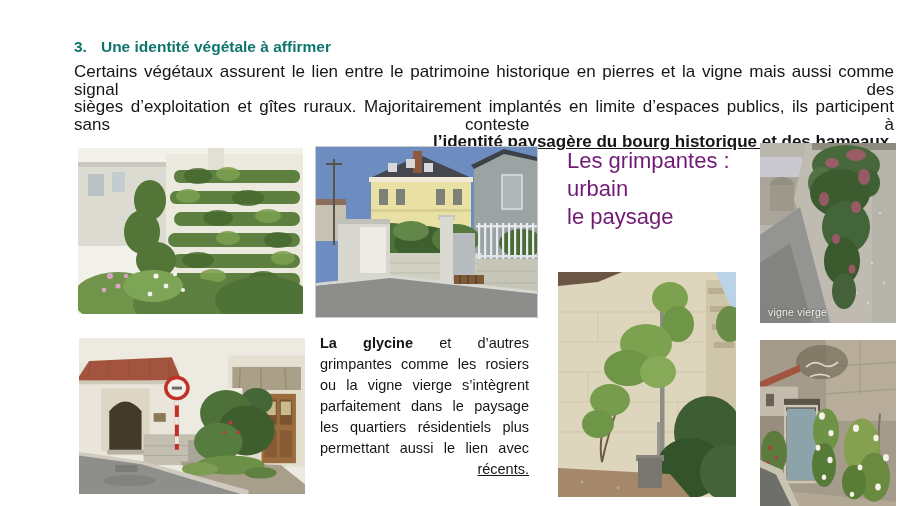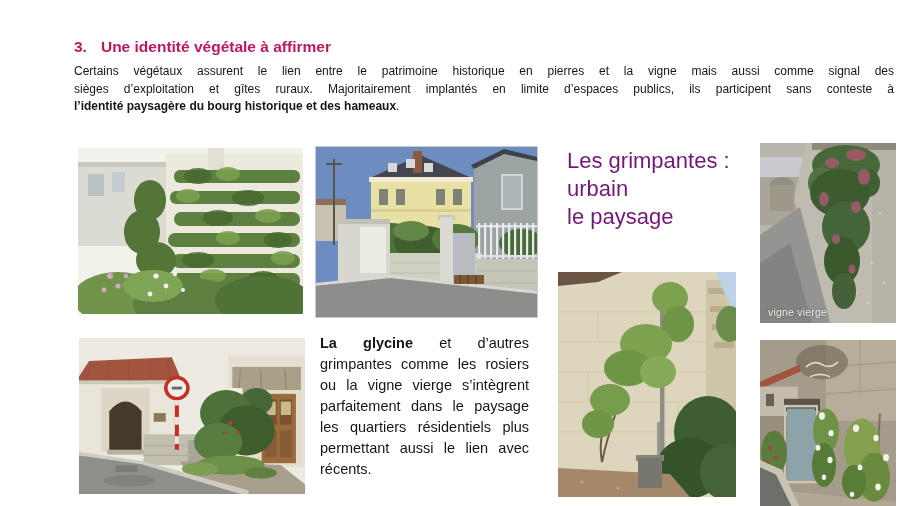--- a/index.html
+++ b/index.html
@@ -1,24 +1,24 @@
 <!DOCTYPE html>
 <html><head>
 <meta charset="utf-8">
 <style>
   html,body{margin:0;padding:0;background:#ffffff;}
   #page{position:relative;width:900px;height:506px;background:#ffffff;overflow:hidden;
         font-family:"Liberation Sans","DejaVu Sans",sans-serif;color:#111111;}
   
-  #heading{position:absolute;left:74px;top:38px;font-size:15.5px;font-weight:bold;color:#be185d;}
+  #heading{position:absolute;left:74px;top:38px;font-size:15.5px;font-weight:bold;color:#0f766e;}
   #heading .num{display:inline-block;margin-right:14px;}
   
-  #intro{position:absolute;left:74px;top:63px;width:820px;font-size:12px;line-height:17.6px;color:#161616;}
+  #intro{position:absolute;left:74px;top:63px;width:820px;font-size:17px;line-height:17.6px;color:#161616;}
   .jline{display:block;text-align:justify;text-align-last:justify;text-justify:inter-word;white-space:normal;}
-  .lastline{display:block;text-align:left;}
+  .lastline{display:block;text-align:right;text-decoration:underline;}
   
   #callout{position:absolute;left:567px;top:147px;width:190px;font-size:22px;line-height:28px;font-weight:400;}
   #callout span{display:block;}
   
   #glycine-text{position:absolute;left:320px;top:333px;width:209px;font-size:14.5px;line-height:21px;color:#161616;}
   
   .photo{position:absolute;overflow:hidden;background:#a16207;}
   .photo svg{display:block;width:100%;height:100%;}
   .framed{border:1px solid #c9c9c9;}
   .caption{position:absolute;left:8px;bottom:5px;font-size:10.5px;color:#f2f1ea;

